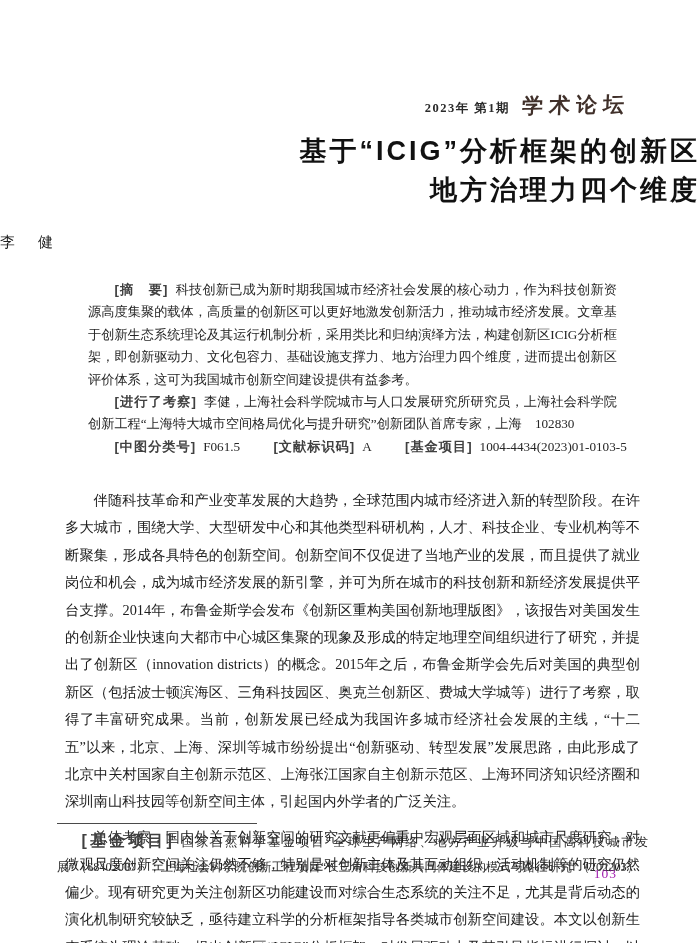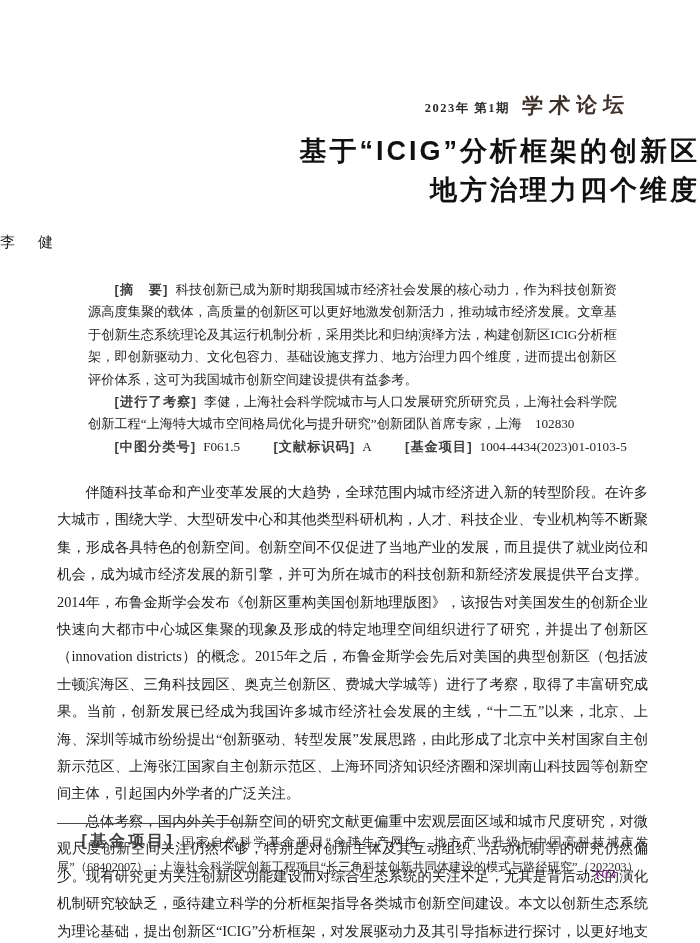--- a/index.html
+++ b/index.html
@@ -54,21 +54,21 @@
   }
   .clc-line{white-space:nowrap;text-align:left;}
   .clc-pair{margin-right:30px;}
   .clc-pair:last-child{margin-right:0;}
   
   .body-text{
     position:absolute;left:57px;top:479px;width:591px;
     font-size:14.3px;line-height:27.4px;
     text-align:justify;color:#1c1c1c;
   }
-  .body-text p{margin:0;text-indent:2em;}
+  .body-text p{margin:8px;text-indent:2em;}
   
   .footnote-rule{
     position:absolute;left:57px;top:823px;width:200px;height:0;
     border-top:1px solid #4a4a4a;
   }
   .footnote{
     position:absolute;left:57px;top:829px;width:591px;
     font-size:12.3px;line-height:24.5px;
     text-align:justify;color:#2b2b2b;
   }

